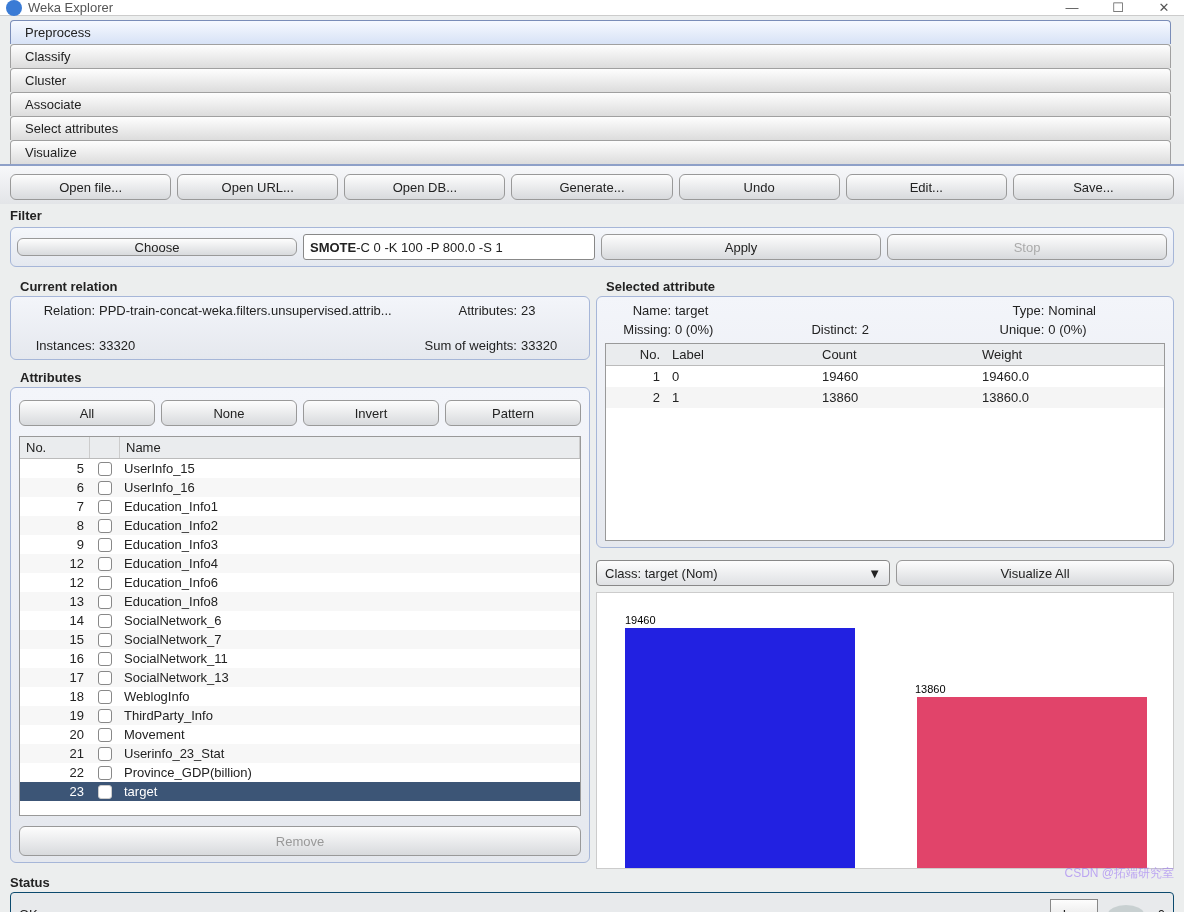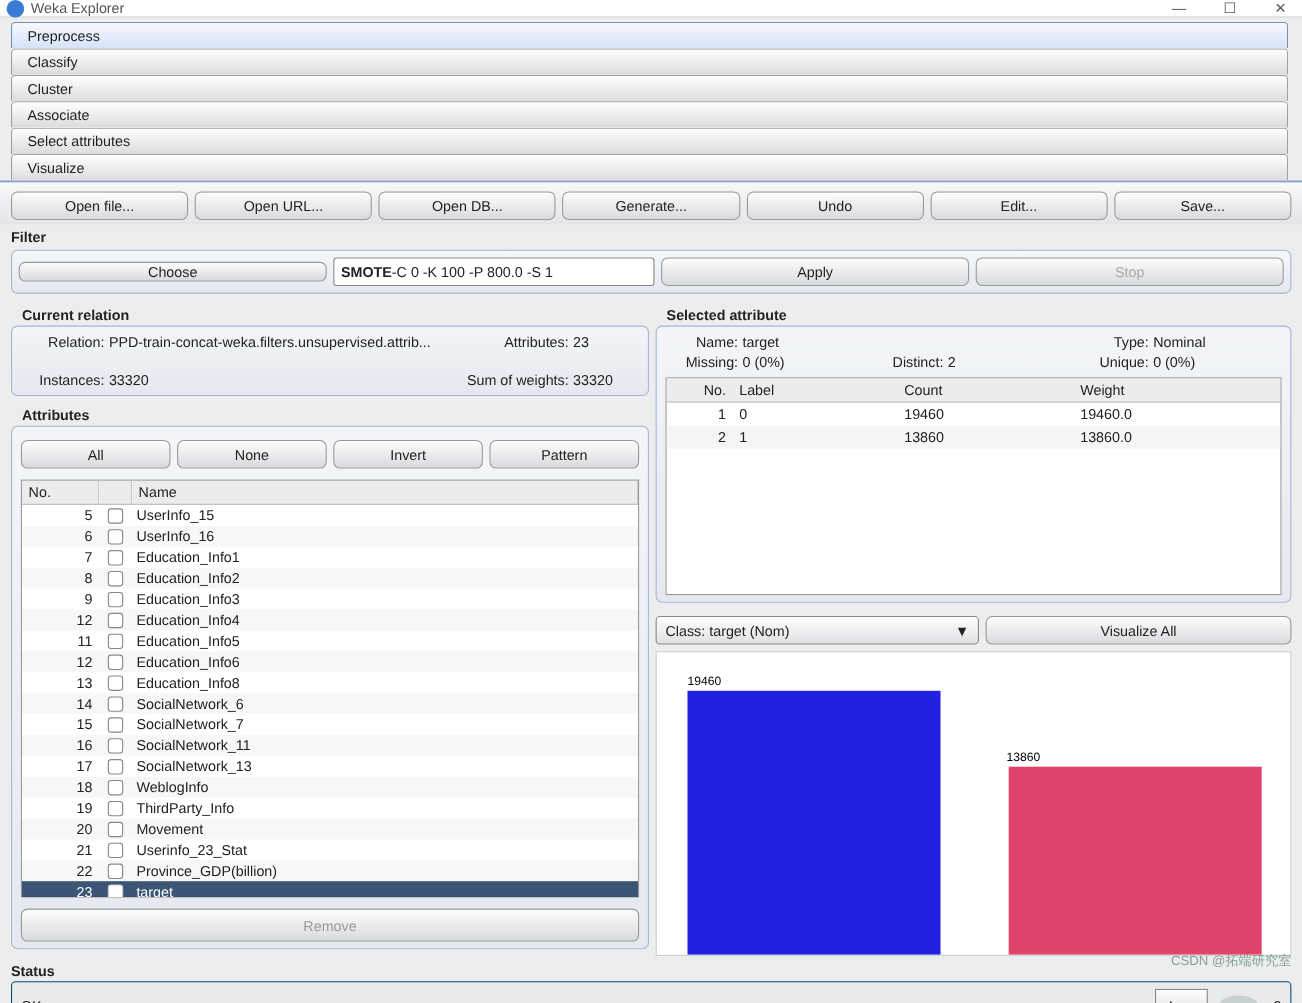--- a/index.html
+++ b/index.html
@@ -55,21 +55,21 @@
   .classrow .visall{ width:100px;}
   .chart{ flex:1; background:#fff; border:1px solid #ccc; position:relative; overflow:hidden;}
   .bar{ position:absolute; bottom:0;}
   .bar.blue{ left:28px; width:230px; background:#2221e1; }
   .bar.red{ left:320px; width:230px; background:#e1446a; }
   .bar-label{ position:absolute; font-size:11px; color:#000;}
   .statusbar{ padding:2px 10px 10px 10px;}
   .statusbox{ border:1px solid #0c4a6e; border-radius:4px; background:#e8eaec; padding:6px 8px; display:flex; align-items:center; justify-content:space-between;}
   .logbtn{ width:48px; height:30px; border:1px solid #888; border-radius:0; background:linear-gradient(#fdfdfd,#dedede); display:flex; align-items:center; justify-content:center; margin-right:6px;}
   .bird{ width:36px; height:18px; background:#9aa; border-radius:50% 50% 40% 40%; opacity:.4; margin-left:4px;}
-  .watermark{ position:absolute; right:10px; bottom:30px; color:#14532d; font-size:12px; opacity:.5;margin-left:42px;}
+  .watermark{ position:absolute; right:10px; bottom:30px; color:#8b5cf6; font-size:12px; opacity:.5;margin-left:42px;}
   .cbicon{ width:14px; height:14px; border:1px solid #888; border-radius:3px; background:#fff;}
   .atrow.sel .cbicon{ border-color:#ccc;}
 </style>
 </head>
 <body>
 
 <div class="titlebar">
   <div class="logo"></div>
   <div class="title">Weka Explorer</div>
   <div class="winbtns">
@@ -175,27 +175,20 @@
                 <div class="cbicon"></div>
               </div>
     <div class="nm">Education_Info3</div>
             </div>
             <div class="atrow">
               <div class="no">12</div>
     <div class="cb">
                 <div class="cbicon"></div>
               </div>
     <div class="nm">Education_Info4</div>
-            </div>
-            <div class="atrow">
-              <div class="no">11</div>
-    <div class="cb">
-                <div class="cbicon"></div>
-              </div>
-    <div class="nm">Education_Info5</div>
             </div>
             <div class="atrow">
               <div class="no">12</div>
     <div class="cb">
                 <div class="cbicon"></div>
               </div>
     <div class="nm">Education_Info6</div>
             </div>
             <div class="atrow">
               <div class="no">13</div>

